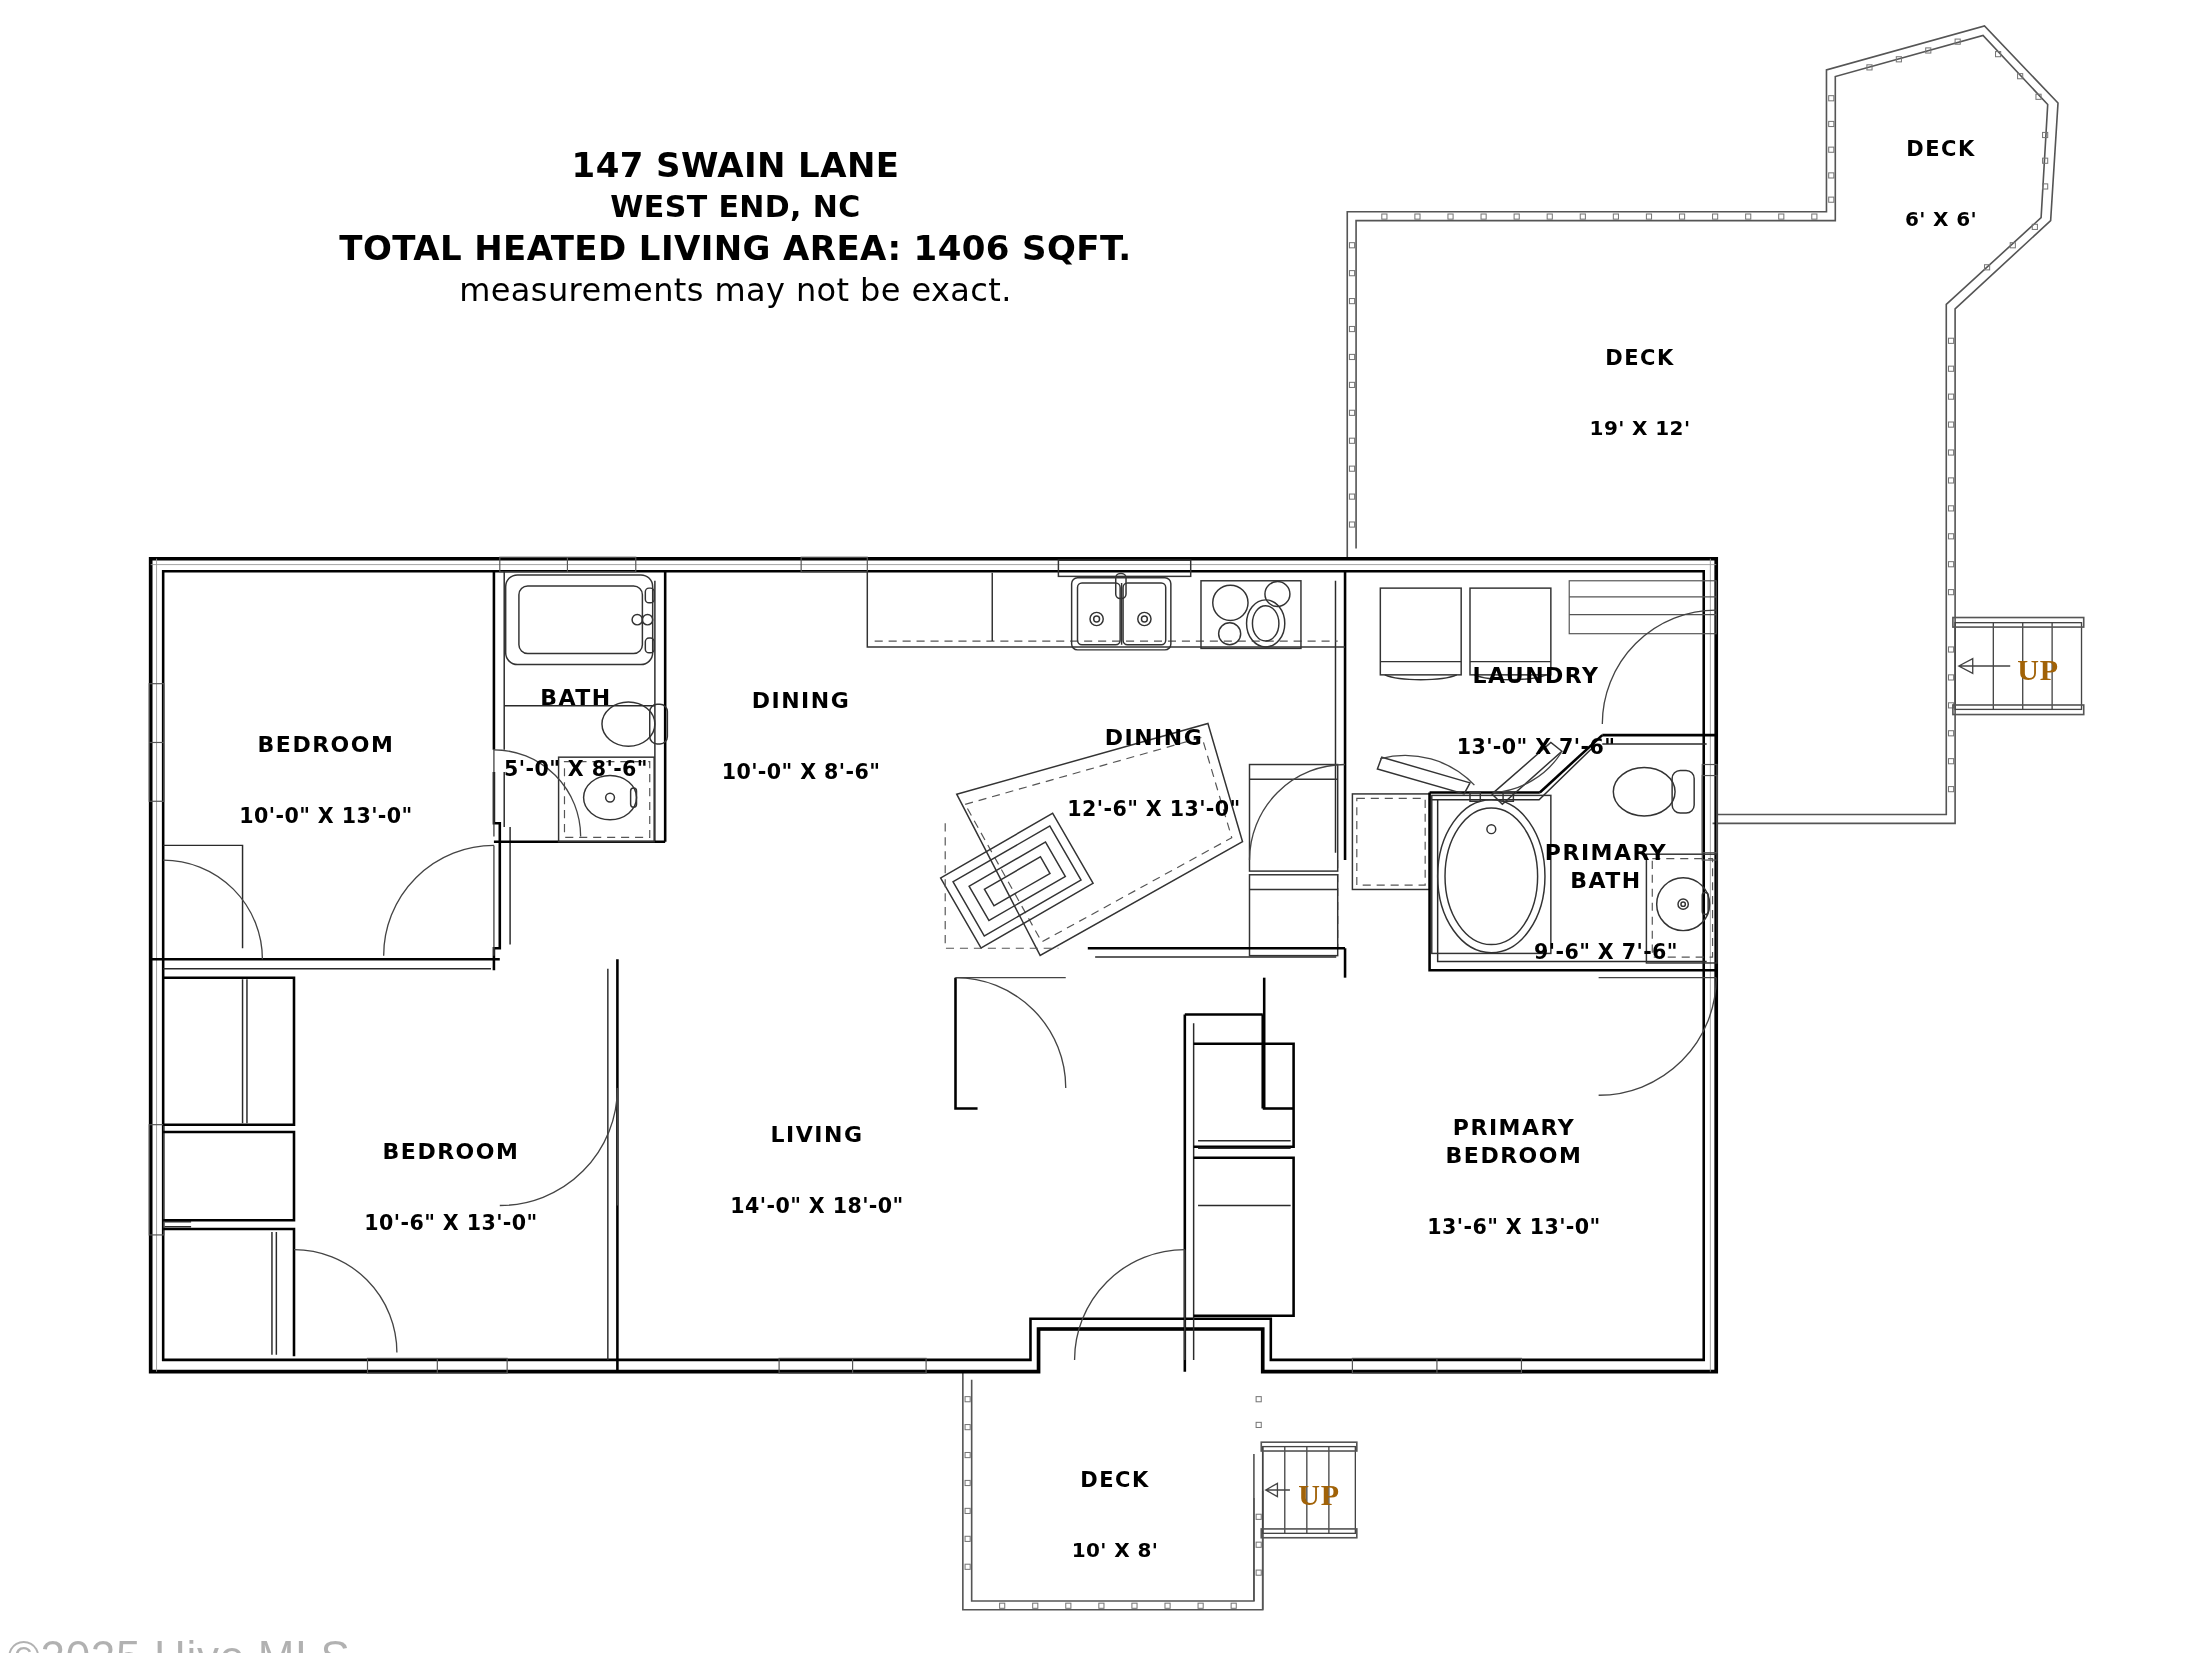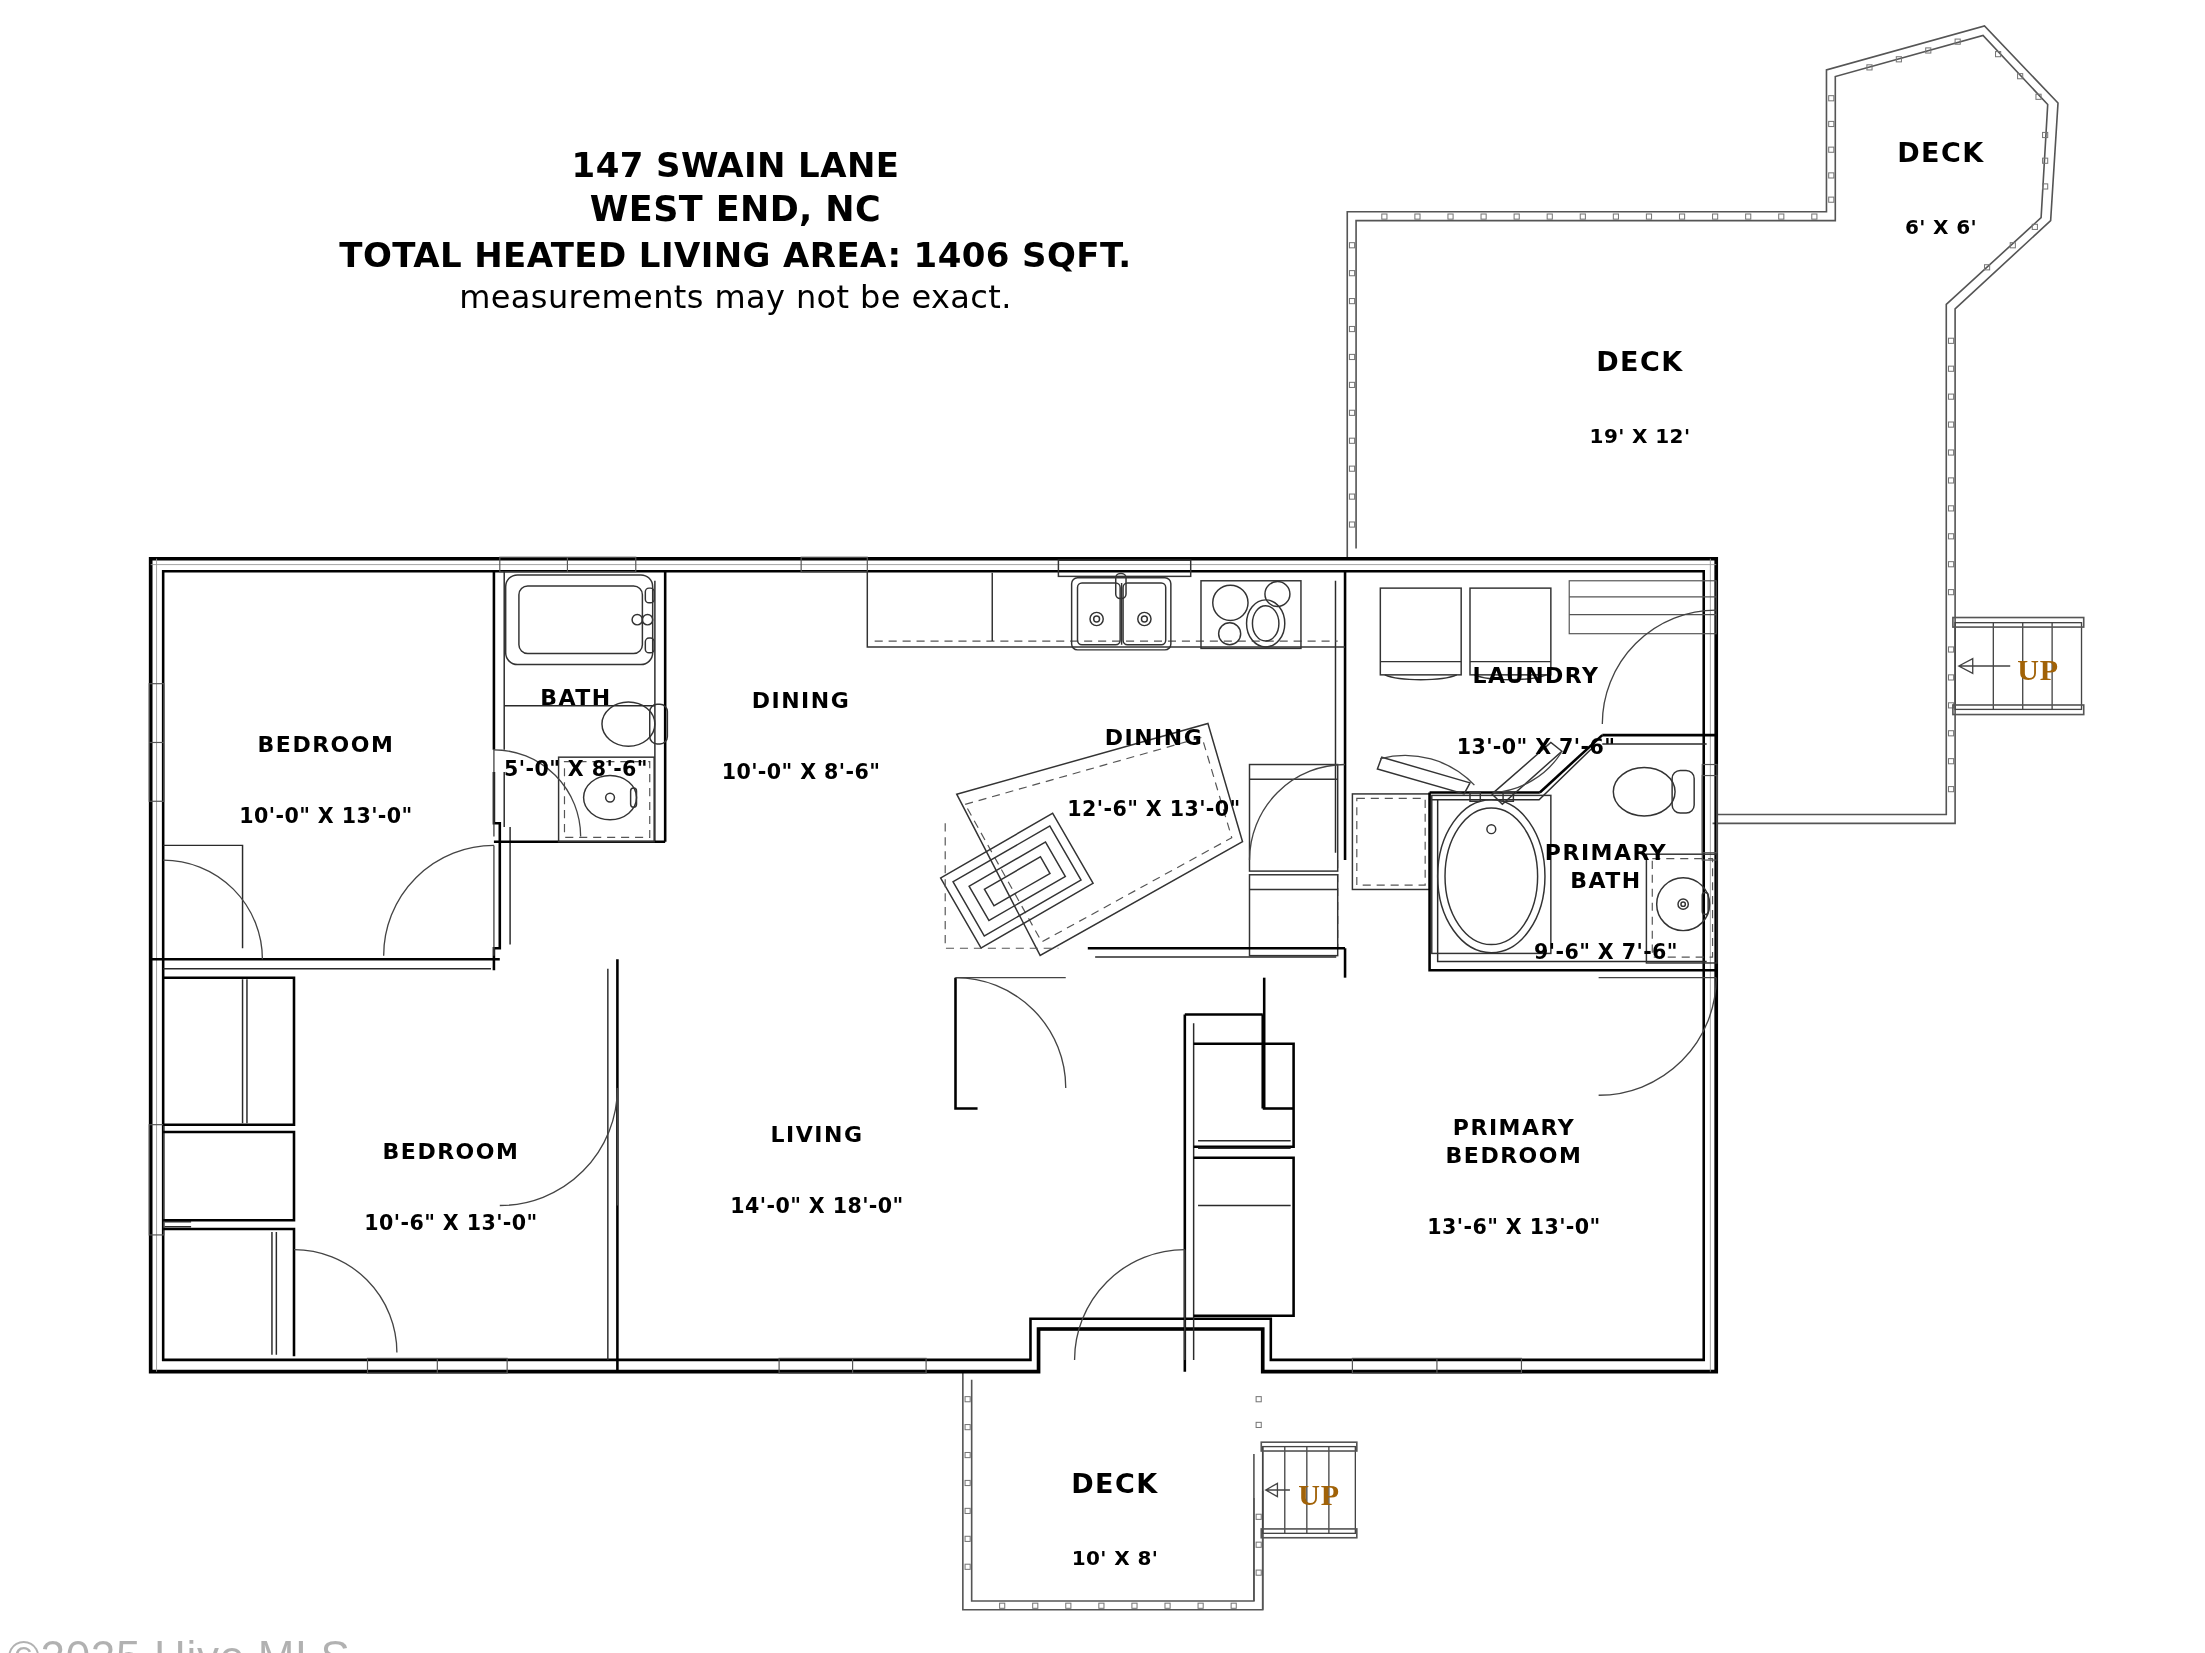--- a/index.html
+++ b/index.html
@@ -33,21 +33,21 @@
     color: #000;
   }
   .title-line {
     font-family: "DejaVu Sans", sans-serif;
     font-weight: 700;
     letter-spacing: 0.4px;
     line-height: 1.30;
     white-space: nowrap;
   }
   .title-line.l1 { font-size: 34px; }
-  .title-line.l2 { font-size: 35px; }
+  .title-line.l2 { font-size: 30px; }
   .title-line.l3 { font-size: 34px; }
   .title-line.l4 { font-size: 32px; font-weight: 400; }
   .title-line.l5 { font-size: 32px; font-weight: 400; }
 
   
   .room-label {
     position: absolute;
     text-align: center;
     color: #000;
     font-family: "DejaVu Sans", sans-serif;
@@ -64,21 +64,21 @@
   }
   .room-label .rl-dim {
     font-size: 20.6px;
     font-weight: 700;
     letter-spacing: 0.4px;
     display: block;
     margin-top: 44px;
   }
   .room-label.two-line-name .rl-name { display: block; }
 
-  .deck-label .rl-name { font-size: 27px; letter-spacing: 1.5px; }
+  .deck-label .rl-name { font-size: 21px; letter-spacing: 1.5px; }
   .deck-label .rl-dim  { font-size: 20px; }
 
   .up-label {
     position: absolute;
     font-size: 30px;
     font-weight: 700;
     letter-spacing: 0.7px;
     color: #a16207;
     font-family: Liberation Serif, serif;
     transform: translateX(-50%);

